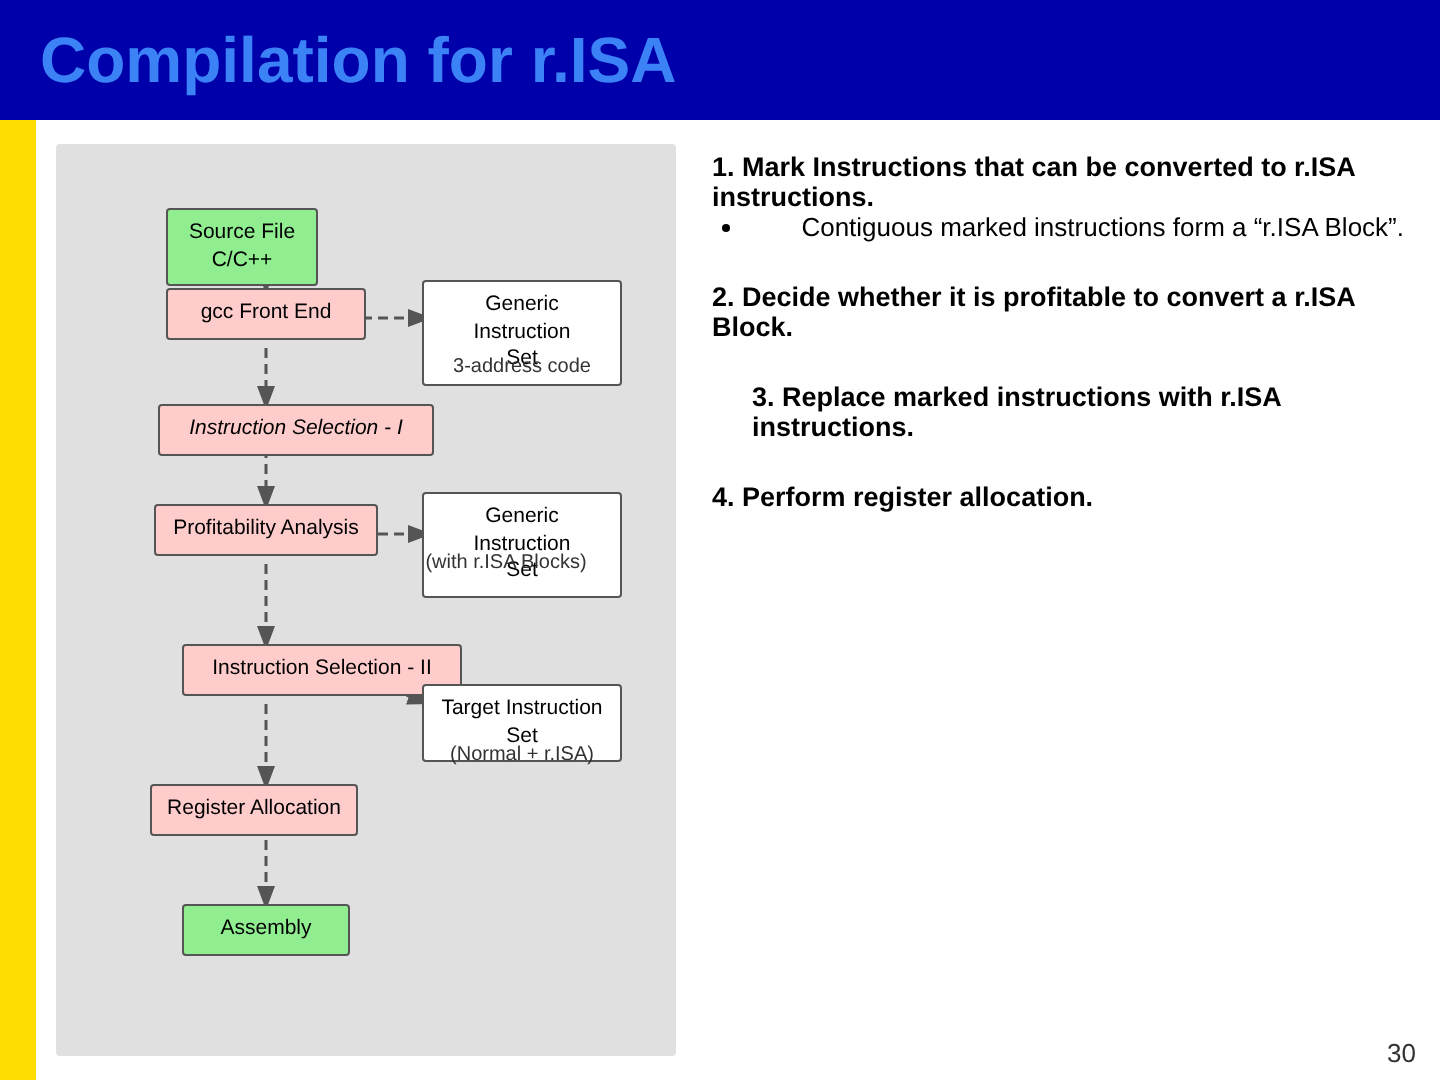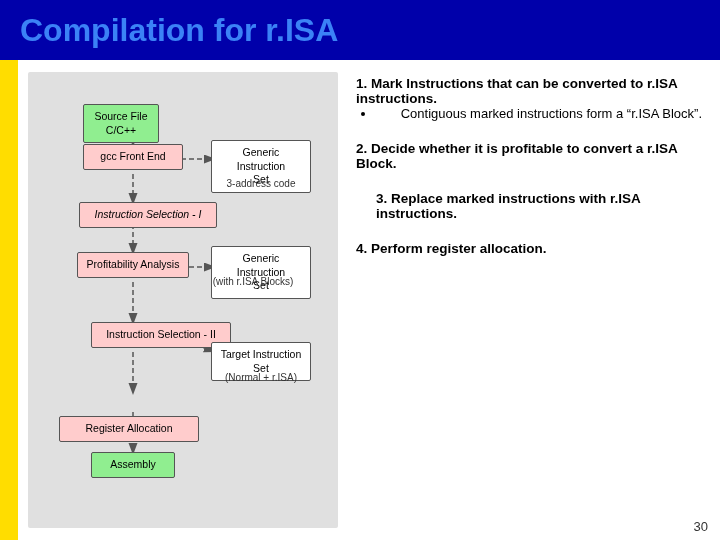--- a/index.html
+++ b/index.html
@@ -183,21 +183,21 @@
       <div class="node pink" style="left:20px; top:238px; width:140px;margin-left:28px;">
         <span>Instruction Selection - II</span>
       </div>
 
       <div class="node" style="left:168px; top:258px; width:100px;">
         <span>Target Instruction<br>Set</span>
       </div>
 
       <div style="position:absolute; left:168px; top:288px; width:100px; text-align:center; font-size:10px; color:#333;">(Normal + r.ISA)</div>
 
-      <div class="node pink" style="left:16px; top:308px; width:140px;margin-top:24px;">
+      <div class="node pink" style="left:32px; top:308px; width:104px;">
         <span>Register Allocation</span>
       </div>
 
       <div class="node green" style="left:48px; top:368px; width:84px;">
         <span>Assembly</span>
       </div>
 
     </div>
   </div>
 

